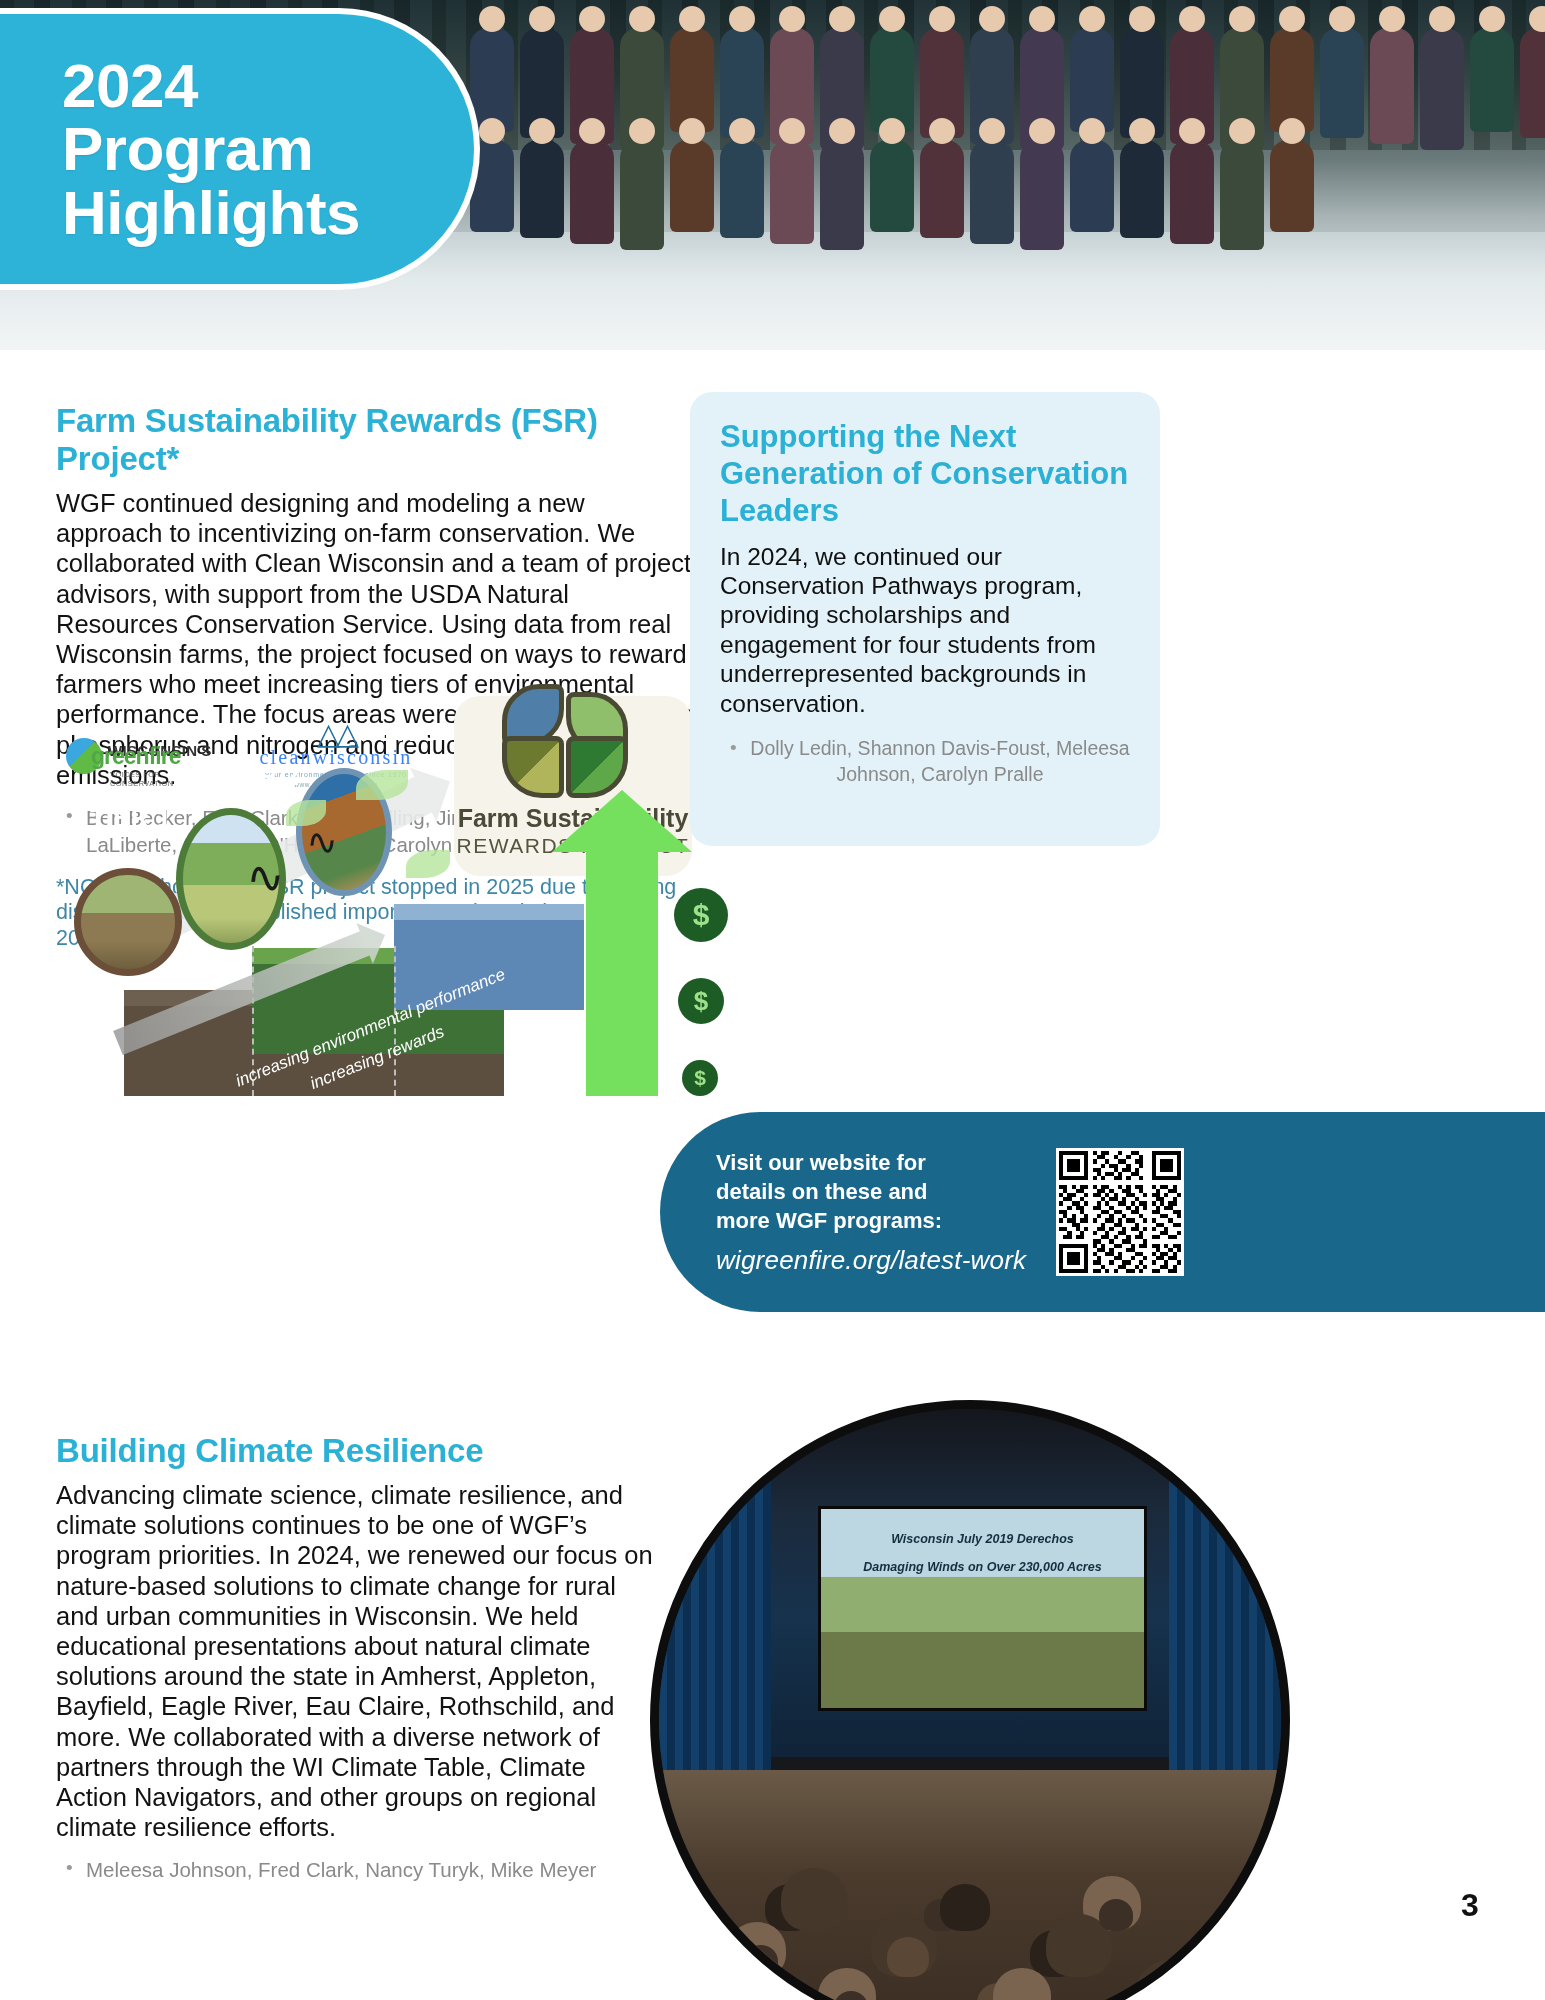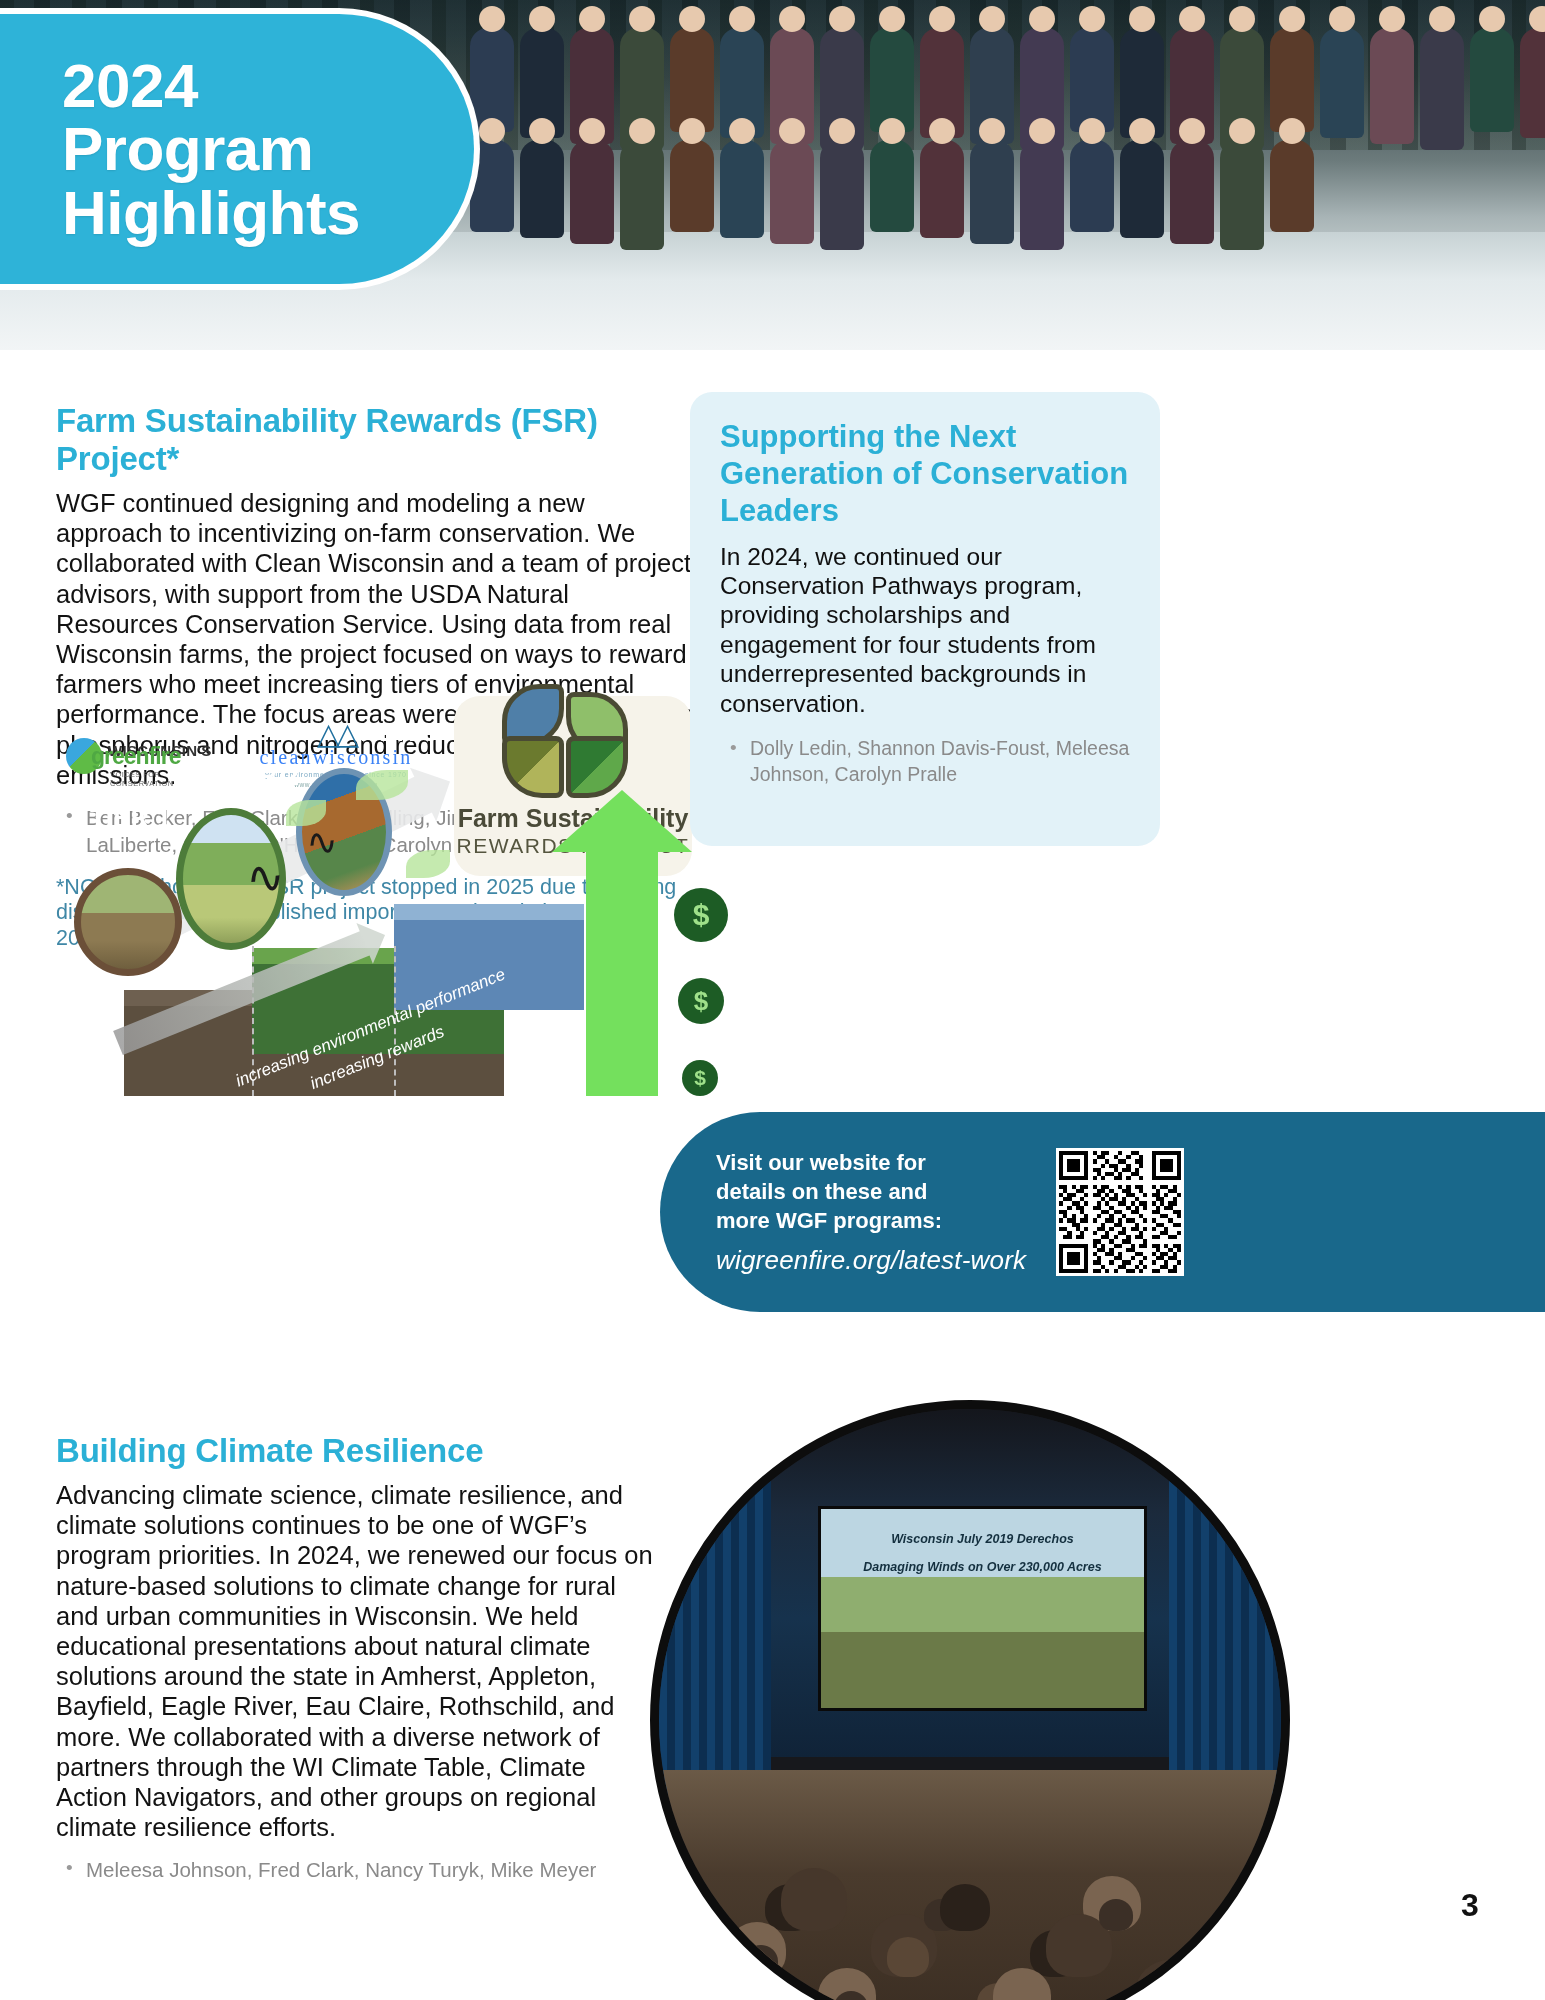--- a/index.html
+++ b/index.html
@@ -160,21 +160,21 @@
   .sprig{position:absolute;border-radius:60% 0 60% 0;background:#b6e59b;opacity:.8;}
   .sq-line{position:absolute;font-size:46px;color:#1a1a1a;transform:rotate(-6deg);font-family:"Liberation Serif",serif;}
 
   
   .box-next {
     position:absolute; left:690px; top:392px; width:470px; height:454px;
     background:#e2f2f8; border-radius:22px; padding:26px 30px 0 30px;
   }
   .box-next h2 { color:#2bb0d6; font-size:31px; font-weight:bold; line-height:1.2; margin-bottom:12px; }
   .box-next p { font-size:24.5px; line-height:1.2; color:#101010; margin-bottom:18px; }
-  .box-next ul.credits li { font-size:19.5px; }
+  .box-next ul.credits li { font-size:19.5px;text-align:center; }
   sup { font-size:.6em; vertical-align: super; }
 
   
   .qr-banner {
     position:absolute; left:660px; top:1112px; width:900px; height:200px;
     background:#19688b; border-radius:100px 0 0 100px;
     display:flex; align-items:center; padding-left:56px;
   }
   .qr-text { color:#fff; }
   .qr-text .l1 { font-size:22px; font-weight:bold; line-height:1.33; white-space:pre-line; }

